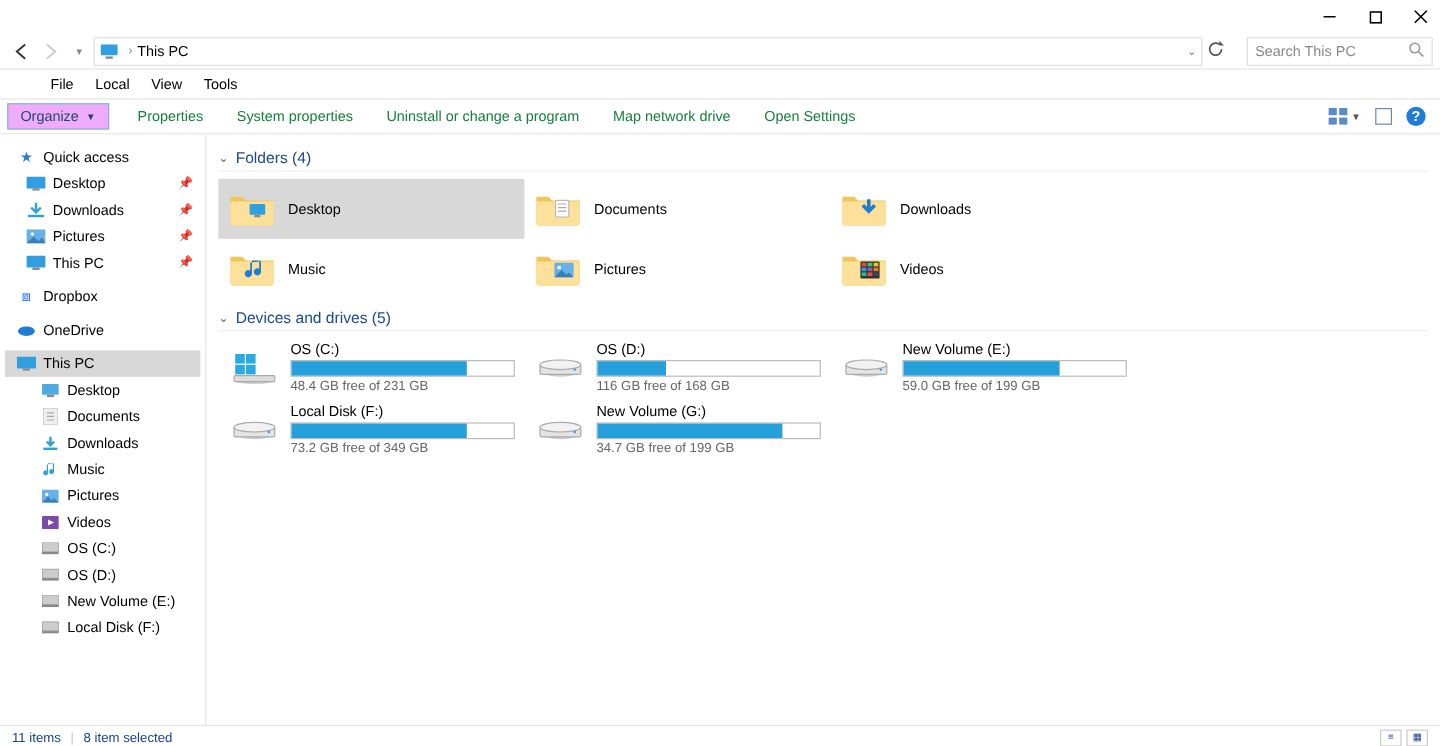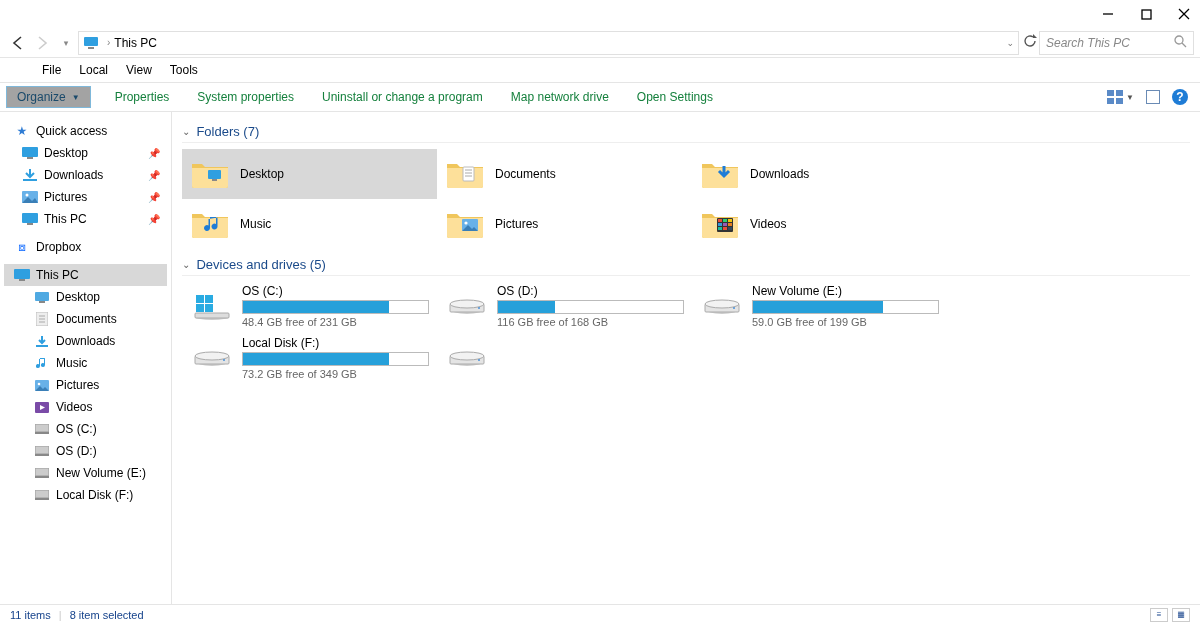--- a/index.html
+++ b/index.html
@@ -17,21 +17,21 @@
 .breadcrumb-sep { color:#888; margin: 0 4px; font-size:10px;}
 .breadcrumb-text { font-size: 12px; }
 .addr-right { display:flex; align-items:center; margin-left:4px; gap:6px; color:#555;}
 .searchbox { width: 155px; height: 24px; border: 1px solid #e0e0e0; display:flex; align-items:center; padding:0 6px; color:#888; font-size:12px; justify-content:space-between;}
 .searchbox span.mag { color:#999; }
 
 .menubar { height: 24px; display:flex; align-items:center; padding: 0 10px; gap: 18px; font-size: 12px; margin-left: 32px; }
 .menubar span { }
 
 .toolbar { height: 30px; display:flex; align-items:center; border-top:1px solid #e5e5e5; border-bottom:1px solid #e5e5e5; padding: 0 6px; }
-.organize-btn { background:#a3a3a3; border:1px solid #7fb8da; height:22px; padding:0 10px; display:flex; align-items:center; color:#1a4a6b; margin-right:10px; font-size:12px; }
+.organize-btn { background:#f0abfc; border:1px solid #7fb8da; height:22px; padding:0 10px; display:flex; align-items:center; color:#1a4a6b; margin-right:10px; font-size:12px; }
 .organize-btn .caret { margin-left:6px; font-size:8px;}
 .tool-link { color:#15803d; margin: 12px 14px; font-size:12px; }
 .toolbar-right { margin-left:auto; display:flex; align-items:center; gap:12px; padding-right:6px;}
 .help-icon { width:16px; height:16px; background:#1e7cd6; border-radius:50%; color:#fff; display:flex; align-items:center; justify-content:center; font-size:12px; font-weight:bold;}
 .sq-icon { width:14px; height:14px; border:1px solid #6a8bb5; }
 
 .main { display:flex; height: 492px; }
 .sidebar { width: 172px; border-right: 1px solid #e5e5e5; padding: 8px 4px 4px 4px; overflow:hidden; }
 .side-group { margin-bottom: 6px; }
 .side-item { display:flex; align-items:center; height: 22px; padding-left: 18px; font-size:12px; gap:6px; position:relative;}
@@ -115,21 +115,21 @@
     </span>
   </div>
   <div class="addr-right">
     <span>
       <svg width="14" height="14">
           <path d="M12 7a5 5 0 1 1-2-4" fill="none" stroke="#555" stroke-width="1.4"></path>
           <path d="M10 0 L10 4 L14 4 Z" fill="#555"></path>
         </svg>
     </span>
   </div>
-  <div class="searchbox" style="margin-left:2px;font-style:italic;">
+  <div class="searchbox" style="margin-left:19px;">
     <span>Search This PC</span>
     <span class="mag">
       <svg width="13" height="13">
           <circle cx="5" cy="5" r="4" fill="none" stroke="#999" stroke-width="1.3"></circle>
           <line x1="8" y1="8" x2="12" y2="12" stroke="#999" stroke-width="1.3"></line>
         </svg>
     </span>
   </div>
 </div>
 
@@ -215,20 +215,30 @@
           <span class="pin">📌</span>
       </div>
     </div>
     <div class="side-group">
       <div class="side-item top">
         <span class="side-ico" style="color:#0061ff;">⧈</span>
         <span>Dropbox</span>
       </div>
     </div>
     <div class="side-group">
+      <div class="side-item top">
+        <span class="side-ico">
+            <svg width="16" height="11">
+              <ellipse cx="8" cy="6" rx="7" ry="4" fill="#1e7cd6"></ellipse>
+            </svg>
+          </span>
+        <span>OneDrive</span>
+      </div>
+    </div>
+    <div class="side-group">
       <div class="side-item top selected">
         <span class="side-ico">
             <svg width="16" height="12">
               <rect width="16" height="10" rx="1" fill="#2f9fe0"></rect>
               <rect x="5" y="10" width="6" height="2" fill="#888"></rect>
             </svg>
           </span>
         <span>This PC</span>
       </div>
       <div id="sidebar-thispc-children">
@@ -324,21 +334,21 @@
             </span>
             <span>Local Disk (F:)</span>
           </div>
         </div>
     </div>
   </div>
 
   <div class="content">
     <div class="section-header">
       <span class="chev">⌄</span>
-      <span>Folders (7)</span>
+      <span>Folders (4)</span>
     </div>
     <div class="folder-grid" id="folder-grid">
         <div class="folder-tile selected">
           <span class="fticon">
             <svg width="40" height="32">
               <path d="M2 6h10l3 3h23v19a2 2 0 0 1-2 2H4a2 2 0 0 1-2-2z" fill="#f0c65c"></path>
               <path d="M2 10h36v18a2 2 0 0 1-2 2H4a2 2 0 0 1-2-2z" fill="#fde09a"></path>
               <rect x="18" y="12" width="13" height="9" rx="1" fill="#2f9fe0"></rect>
               <rect x="22" y="21" width="5" height="2" fill="#888"></rect>
             </svg>
@@ -488,20 +498,27 @@
         </div>
         <div class="drive-tile">
           <span class="dicon">
             <svg class="disk-svg" viewBox="0 0 40 30">
               <ellipse cx="20" cy="18" rx="17" ry="5" fill="#ccc"></ellipse>
               <rect x="3" y="13" width="34" height="8" rx="1" fill="#e4e4e4" stroke="#aaa"></rect>
               <ellipse cx="20" cy="13" rx="17" ry="4" fill="#f2f2f2" stroke="#aaa"></ellipse>
               <circle cx="32" cy="17" r="1" fill="#4a90d9"></circle>
             </svg>
           </span>
+          <div class="drive-info">
+            <div class="drive-name">New Volume (G:)</div>
+            <div class="drive-bar">
+              <div class="drive-bar-fill" style="width:83%"></div>
+            </div>
+            <div class="drive-free">34.7 GB free of 199 GB</div>
+          </div>
         </div>
       </div>
   </div>
 </div>
 
 <div class="statusbar">
   <span>11 items</span>
   <span class="sep">|</span>
   <span>8 item selected</span>
   <div class="right-icons">

